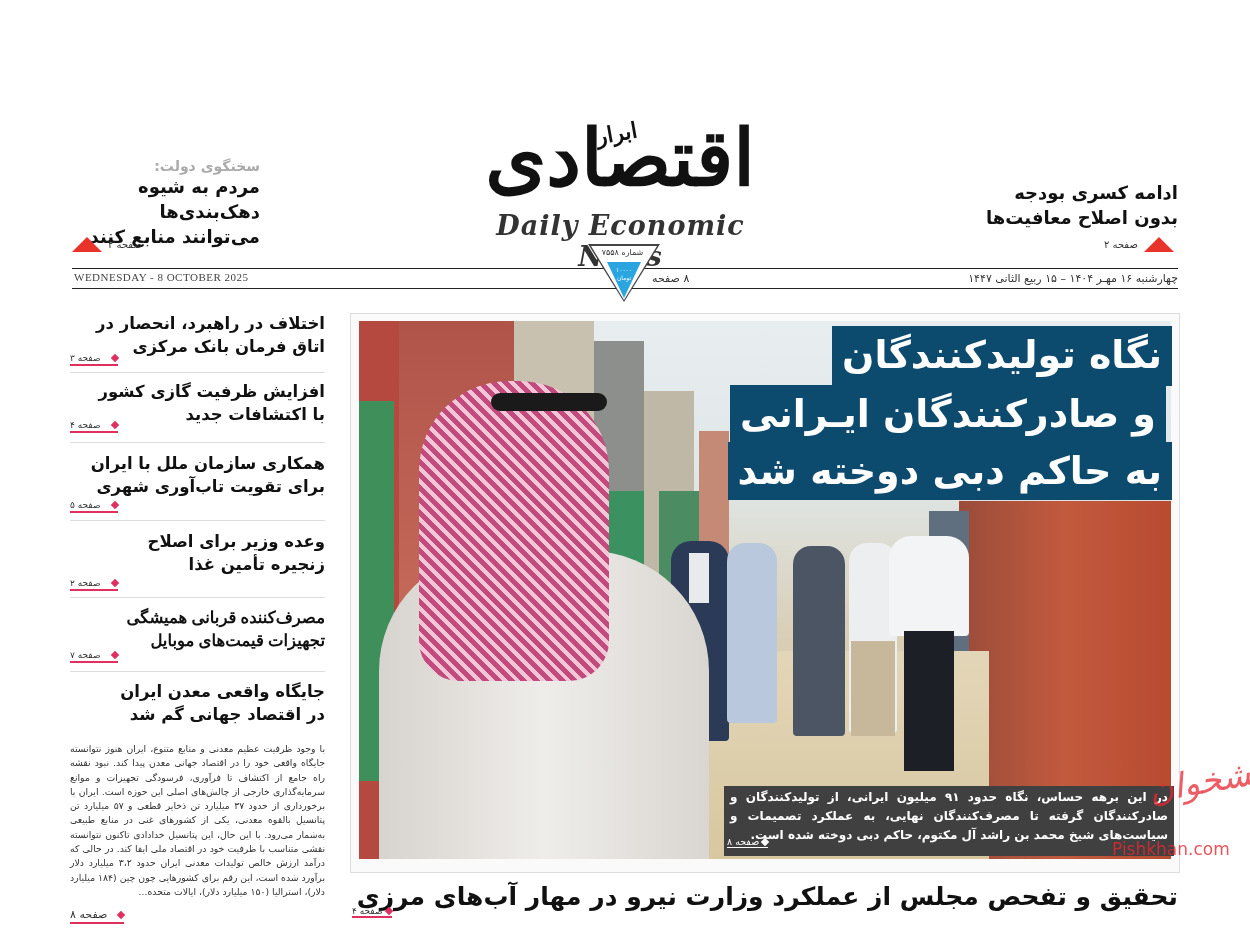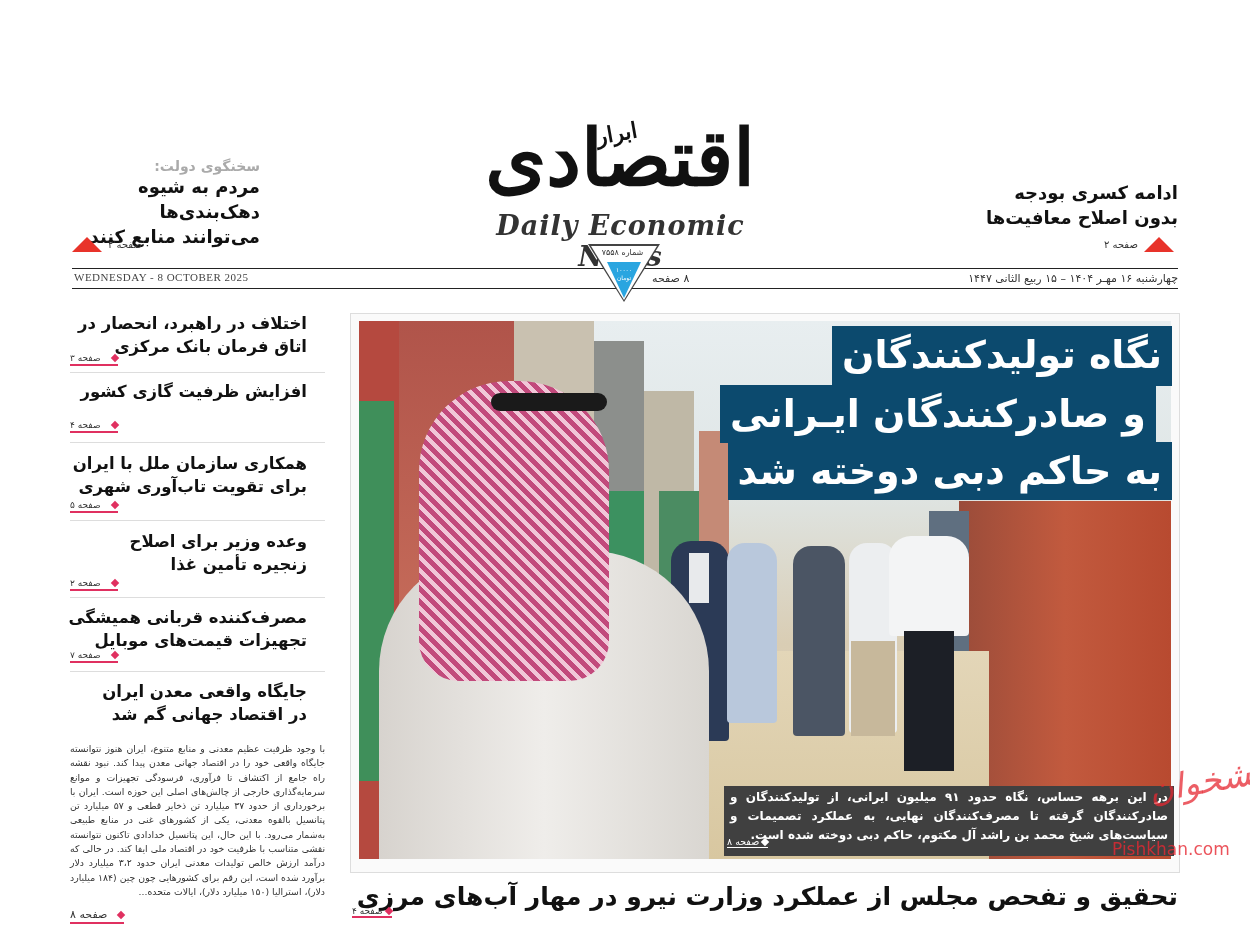--- a/index.html
+++ b/index.html
@@ -47,21 +47,21 @@
     border-left:33px solid transparent; border-right:33px solid transparent; border-top:54px solid #fff;
   }
   .badge-blue {
     left:607px; top:262px; width:0; height:0;
     border-left:17px solid transparent; border-right:17px solid transparent; border-top:36px solid #2aa5e0;
   }
   .badge-issue { left:596px; top:248px; width:53px; text-align:center; font-size:8px; color:#333; direction:rtl; }
   .badge-price { left:606px; top:266px; width:36px; text-align:center; font-size:6px; color:#fff; line-height:8px; }
 
   
-  .col-item { left:52px; width:255px; }
+  .col-item { left:70px; width:255px; }
   .col-title { font-weight:bold; font-size:16.5px; line-height:23px; color:#111; direction:rtl; text-align:right; }
   .col-ref { font-size:9px; color:#333; border-bottom:2px solid #e03060; padding-bottom:1px; display:inline-flex; align-items:center; gap:11px; direction:rtl; }
   .diamond { width:6px; height:6px; background:#e03060; transform:rotate(45deg); display:inline-block; }
   .col-sep { left:70px; width:255px; height:1px; background:#ddd; }
   .body-text { font-size:9.3px; line-height:14.3px; color:#333; direction:rtl; text-align:justify; text-align-last:right; font-family:"DejaVu Sans", sans-serif; }
 
   
   .photo-frame { left:350px; top:313px; width:828px; height:558px; border:1px solid #ddd; background:#fafafa; }
   .photo {
     left:359px; top:321px; width:812px; height:538px; overflow:hidden;
@@ -128,20 +128,21 @@
   <div class="col-title">اتاق فرمان بانک مرکزی</div>
 </div>
 <div class="abs col-ref" style="left:70px; top:353px;">
     <span class="diamond"></span>
     <span>صفحه ۳</span>
   </div>
 <div class="abs col-sep" style="top:372px;"></div>
 
 <div class="abs col-item" style="top:380px;">
   <div class="col-title">افزایش ظرفیت گازی کشور</div>
+  <div class="col-title">با اکتشافات جدید</div>
 </div>
 <div class="abs col-ref" style="left:70px; top:420px;">
     <span class="diamond"></span>
     <span>صفحه ۴</span>
   </div>
 <div class="abs col-sep" style="top:442px;"></div>
 
 <div class="abs col-item" style="top:452px;">
   <div class="col-title">همکاری سازمان ملل با ایران</div>
   <div class="col-title">برای تقویت تاب‌آوری شهری</div>
@@ -155,21 +156,21 @@
 <div class="abs col-item" style="top:530px;">
   <div class="col-title">وعده وزیر برای اصلاح</div>
   <div class="col-title">زنجیره تأمین غذا</div>
 </div>
 <div class="abs col-ref" style="left:70px; top:578px;">
     <span class="diamond"></span>
     <span>صفحه ۲</span>
   </div>
 <div class="abs col-sep" style="top:597px;"></div>
 
-<div class="abs col-item" style="top:606px;">
+<div class="abs col-item" style="top:606px;font-family:Liberation Serif, serif;">
   <div class="col-title">مصرف‌کننده قربانی همیشگی</div>
   <div class="col-title">تجهیزات قیمت‌های موبایل</div>
 </div>
 <div class="abs col-ref" style="left:70px; top:650px;">
     <span class="diamond"></span>
     <span>صفحه ۷</span>
   </div>
 <div class="abs col-sep" style="top:671px;"></div>
 
 <div class="abs col-item" style="top:680px;">
@@ -208,21 +209,21 @@
   <div class="cont" style="left:492px; top:320px; width:44px; height:95px; background:#c7b89b;"></div>
   <div class="cont" style="left:530px; top:215px; width:80px; height:100px; background:#f3f4f5; border-radius:22px 22px 4px 4px;"></div>
   <div class="cont" style="left:545px; top:310px; width:50px; height:140px; background:#1c1f26;"></div>
 
   <div class="cont" style="left:20px; top:230px; width:330px; height:308px; background:linear-gradient(90deg,#d7d3ce,#efedea,#d9d6d1); border-radius:120px 120px 0 0;"></div>
   <div class="cont" style="left:60px; top:60px; width:190px; height:300px; background:repeating-linear-gradient(45deg,#c24a7c 0 5px,#f1c7d8 5px 9px); border-radius:90px 90px 40px 40px;"></div>
   <div class="cont" style="left:132px; top:72px; width:116px; height:18px; background:#1a1a1a; border-radius:10px;"></div>
 </div>
 
 <div class="abs headline-box" style="right:78px; top:326px; height:60px; font-size:38px; line-height:58px;">نگاه تولیدکنندگان</div>
-<div class="abs headline-box" style="right:94px; top:385px; height:58px; font-size:38px; line-height:58px;">و صادرکنندگان ایـرانی</div>
+<div class="abs headline-box" style="right:84px; top:385px; height:58px; font-size:38px; line-height:58px;">و صادرکنندگان ایـرانی</div>
 <div class="abs headline-box" style="right:78px; top:442px; height:58px; font-size:38px; line-height:58px;">به حاکم دبی دوخته شد</div>
 
 <div class="abs caption-box">در این برهه حساس، نگاه حدود ۹۱ میلیون ایرانی، از تولیدکنندگان و صادرکنندگان گرفته تا مصرف‌کنندگان نهایی، به عملکرد تصمیمات و سیاست‌های شیخ محمد بن راشد آل مکتوم، حاکم دبی دوخته شده است.</div>
 <div class="abs caption-ref">
     <span class="diamond-w"></span>
     <span>صفحه ۸</span>
   </div>
 
 <div class="abs watermark-fa">پیشخوان</div>
 <div class="abs watermark-en">Pishkhan.com</div>

